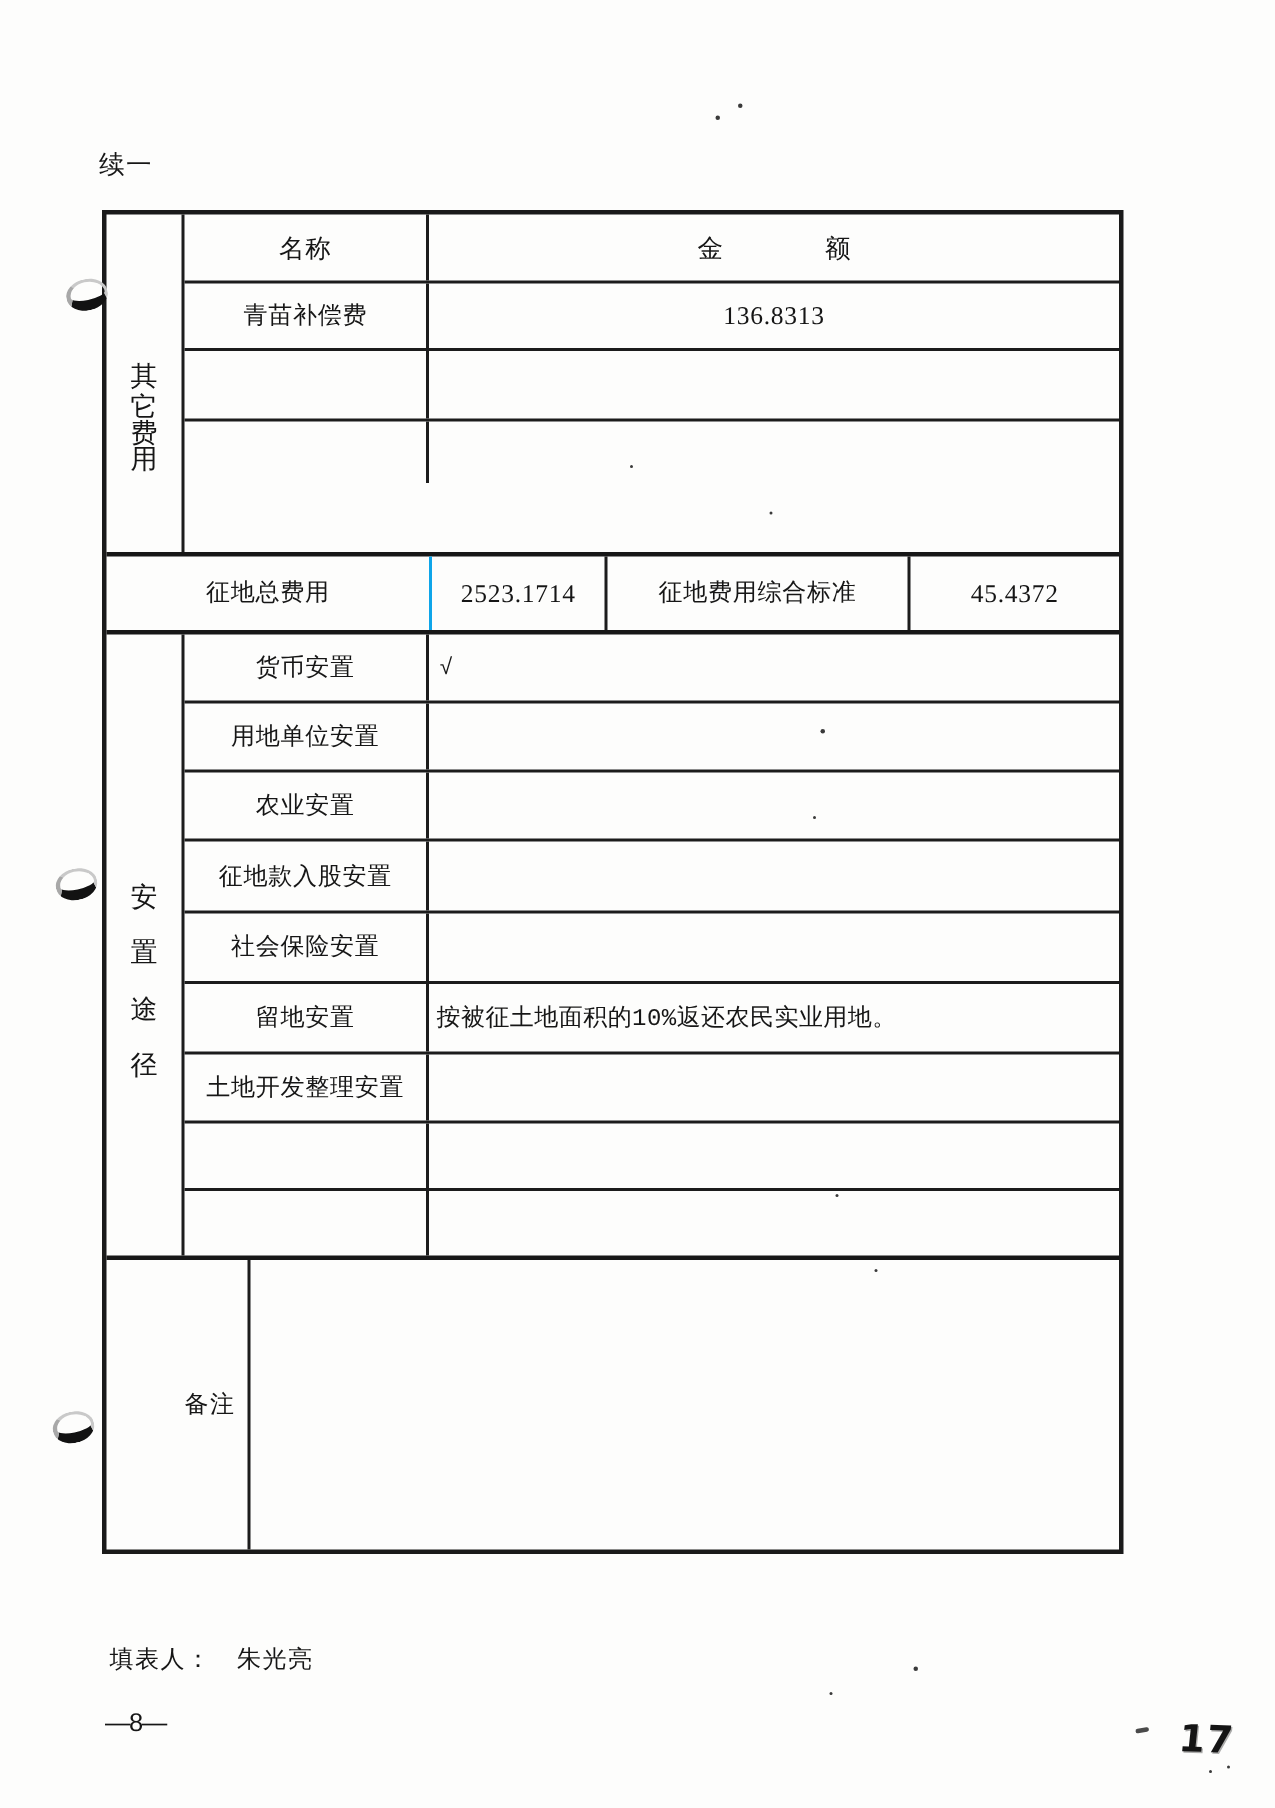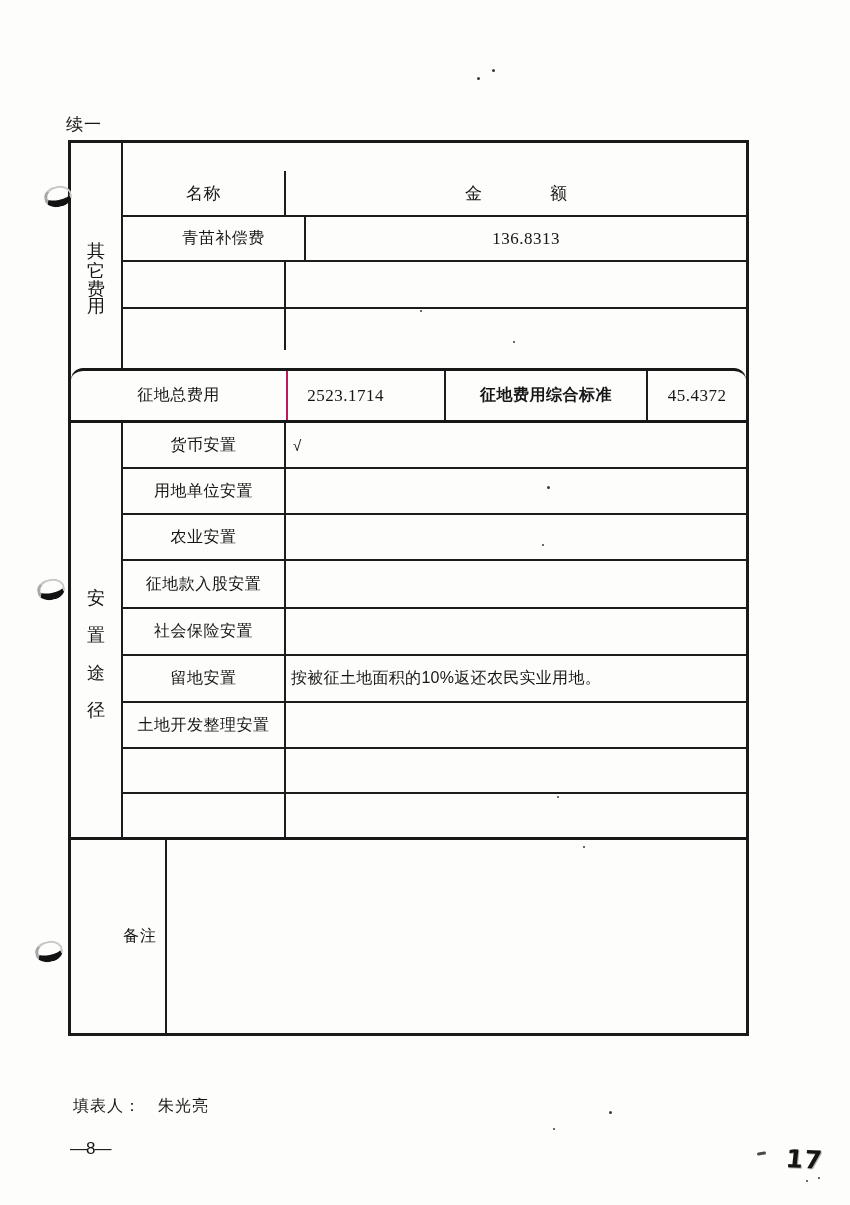--- a/index.html
+++ b/index.html
@@ -7,21 +7,21 @@
     width:850px;height:1205px;
     background:#f6f6f4;
     font-family:"Liberation Sans", sans-serif;
     color:#161616;
     position:relative;
     overflow:hidden;
   }
   .page{position:absolute;inset:0;background:#fdfdfc;}
 
   .cont{
-    position:absolute;left:66px;top:113px;
+    position:absolute;left:66px;top:98px;
     font-size:17px;letter-spacing:1px;font-weight:500;
   }
 
   
   .sheet{
     position:absolute;left:68px;top:140px;
     width:681px;
     border:3px solid #1a1a1a;
     box-sizing:border-box;
     background:#fdfdfc;
@@ -48,32 +48,32 @@
 
   .nc{
     width:163px;flex:0 0 163px;
     border-right:2px solid #1c1c1c;
     display:flex;align-items:center;justify-content:center;
     font-size:16px;letter-spacing:.5px;box-sizing:border-box;
     text-align:center;font-weight:500;
   }
   .vc{
     flex:1;display:flex;align-items:center;min-width:0;
-    font-size:16px;box-sizing:border-box;
+    font-size:16px;box-sizing:border-box;font-family:Liberation Mono, monospace;
   }
   .center{justify-content:center;}
   .hdr{font-size:17px;}
   .num{font-family:"Liberation Serif", serif;font-size:17px;letter-spacing:.5px;}
   .check{padding-left:7px;font-size:15px;}
   .note{padding-left:5px;letter-spacing:.3px;}
 
   
   .sc1{width:215px;flex:0 0 215px;display:flex;align-items:center;justify-content:center;font-size:16px;font-weight:500;box-sizing:border-box;letter-spacing:.5px;}
-  .sc2{width:117px;flex:0 0 117px;border-left:2px solid #be185d;display:flex;align-items:center;justify-content:center;box-sizing:border-box;}
-  .sc3{width:202px;flex:0 0 202px;border-left:2px solid #1c1c1c;display:flex;align-items:center;justify-content:center;font-size:16px;font-weight:700;box-sizing:border-box;letter-spacing:.5px;margin-left:41px;}
+  .sc2{width:117px;flex:0 0 117px;border-left:2px solid #0ea5e9;display:flex;align-items:center;justify-content:center;box-sizing:border-box;}
+  .sc3{width:202px;flex:0 0 202px;border-left:2px solid #1c1c1c;display:flex;align-items:center;justify-content:center;font-size:16px;font-weight:400;box-sizing:border-box;letter-spacing:.5px;}
   .sc4{flex:1;border-left:2px solid #1c1c1c;display:flex;align-items:center;justify-content:center;box-sizing:border-box;}
 
   .remarks{flex:1;}
 
   
   .filler{position:absolute;left:73px;top:1096px;font-size:16px;letter-spacing:1px;font-weight:400;}
   .filler .fname{margin-left:17px;}
   .pageno{position:absolute;left:70px;top:1139px;font-size:17px;letter-spacing:-1px;font-weight:500;}
   .stamp{
     position:absolute;left:786px;top:1145px;
@@ -105,40 +105,40 @@
 
   <div class="cont">续一</div>
 
   <div class="sheet">
 
     <div class="sec" style="height:225px;">
       <div class="side">
         <span class="vtext ls-a">其它费用</span>
       </div>
       <div class="rows">
-        <div class="r" style="height:44px;margin-top:28px;">
+        <div class="r" style="height:44px;">
           <div class="nc hdr">名称</div>
           <div class="vc hdr center">金　　　　额</div>
         </div>
-        <div class="r bt" style="height:45px;padding-left:20px;">
+        <div class="r bt" style="height:45px;">
           <div class="nc">青苗补偿费</div>
           <div class="vc center num">136.8313</div>
         </div>
         <div class="r bt" style="height:47px;">
           <div class="nc"></div>
           <div class="vc center num"></div>
         </div>
         <div class="r bt" style="height:43px;">
           <div class="nc"></div>
           <div class="vc center num"></div>
         </div>
       </div>
     </div>
 
-    <div class="r bt3" style="height:52px;border-radius:12px;">
+    <div class="r bt3" style="height:52px;">
       <div class="sc1">征地总费用</div>
       <div class="sc2 num">2523.1714</div>
       <div class="sc3">征地费用综合标准</div>
       <div class="sc4 num">45.4372</div>
     </div>
 
     <div class="sec bt3" style="height:414px;">
       <div class="side">
         <span class="vtext ls-c">安置途径</span>
       </div>

